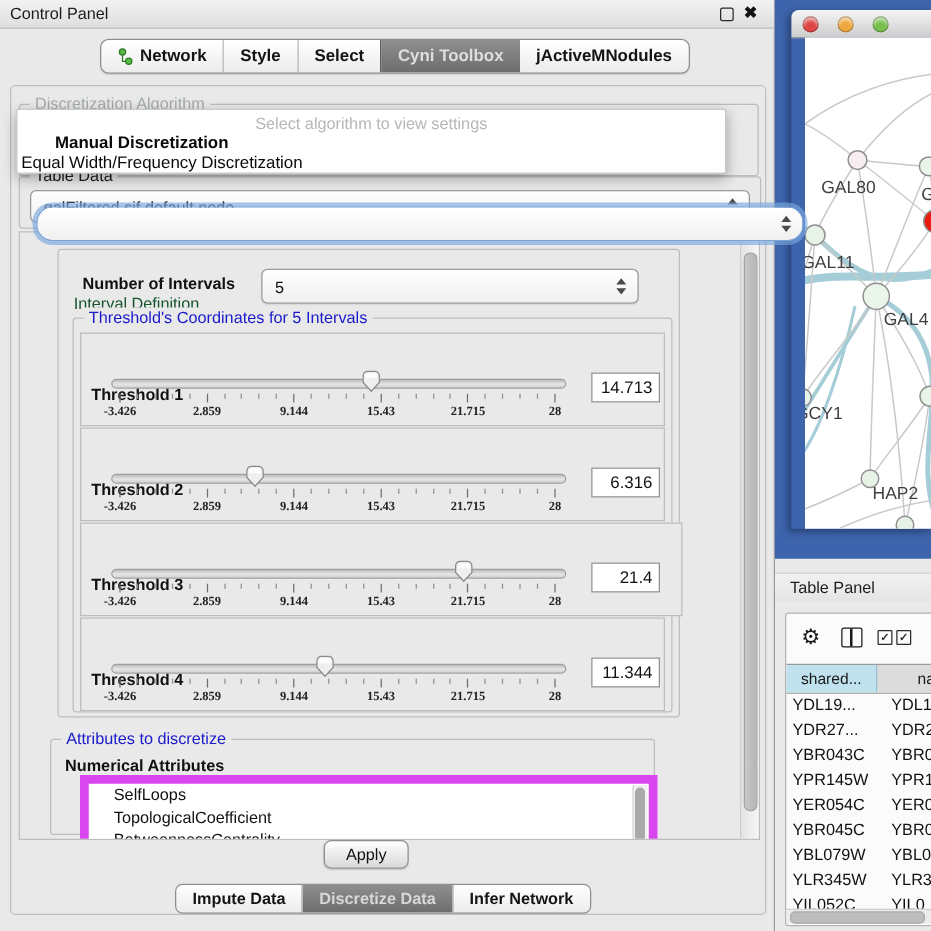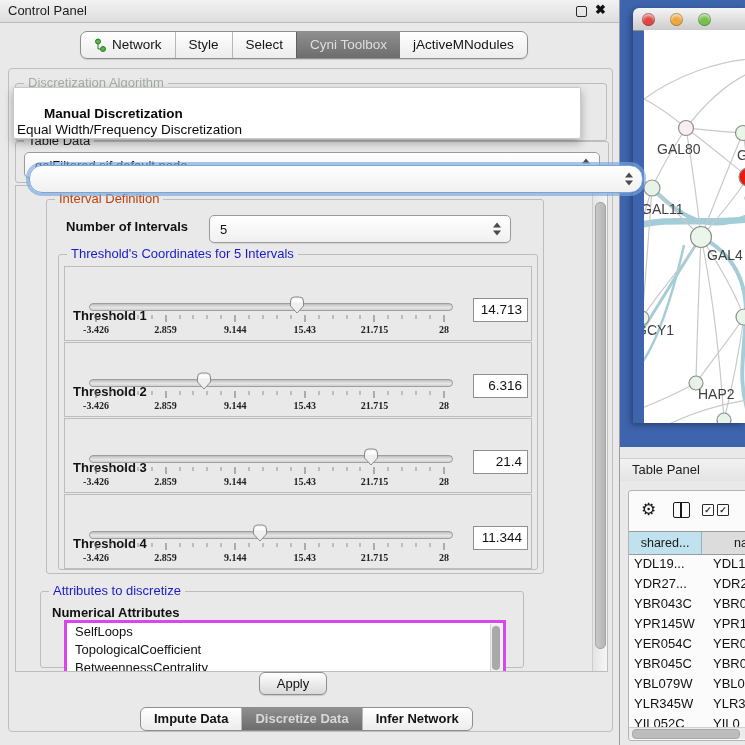--- a/index.html
+++ b/index.html
@@ -12,31 +12,31 @@
 
   
   .control-panel{position:absolute;left:0;top:0;width:619px;height:745px;background:#e9e9e9;border-right:1px solid #9c9c9c;}
   .cp-titlebar{position:absolute;left:0;top:0;width:100%;height:22px;background:linear-gradient(#f2f2f2,#dedede);border-bottom:1px solid #bcbcbc;}
   .cp-title{position:absolute;left:8px;top:3px;font-size:13px;color:#1c1c1c;}
   .float-btn{position:absolute;left:576px;top:6px;width:9px;height:9px;border:1.6px solid #2a2a2a;border-radius:2px;background:transparent;}
   .close-btn{position:absolute;left:595px;top:2px;font-size:13px;font-weight:bold;color:#111;}
 
   
   .tab-group{position:absolute;left:80px;top:31px;height:26px;display:flex;border:1px solid #8e8e8e;border-radius:7px;overflow:hidden;background:linear-gradient(#ffffff,#ececec);box-shadow:0 1px 1px rgba(0,0,0,.12);}
-  .tab{display:flex;align-items:center;gap:5px;padding:0 13px;font-size:13.5px;font-weight:400;color:#141414;line-height:26px;white-space:nowrap;}
+  .tab{display:flex;align-items:center;gap:5px;padding:0 13px;font-size:13.5px;font-weight:700;color:#141414;line-height:26px;white-space:nowrap;}
   .tab + .tab{border-left:1px solid #b7b7b7;}
   .tab.selected{background:linear-gradient(#8f8f8f,#6d6d6d);color:#dedede;border-left:1px solid #5f5f5f;}
   .tab.after-selected{border-left:none;}
 
   
   .outer-panel{position:absolute;left:8px;top:68px;width:603px;height:662px;border:1px solid #bfbfbf;border-radius:4px;background:#e9e9e9;}
 
   .group{position:absolute;border:1px solid #bdbdbd;border-radius:3px;}
   .group-title{position:absolute;top:-9px;left:8px;background:#e9e9e9;padding:0 4px;font-size:13px;white-space:nowrap;}
-  .title-green{color:#c2410c;}
+  .title-green{color:#14532d;margin-top:44px;}
   .title-blue{color:#1a1acc;}
   .title-dark{color:#1c1c1c;}
   .title-gray{color:#a3ada3;}
 
   .combo{position:absolute;background:linear-gradient(#ffffff,#f0f0f0);border:1px solid #9b9b9b;border-radius:5px;font-size:13px;color:#111;display:flex;align-items:center;padding:0 22px 0 10px;box-shadow:0 1px 1px rgba(0,0,0,.08);}
   .stepper{position:absolute;right:8px;top:50%;transform:translateY(-50%);width:9px;height:13px;}
   .stepper::before{content:"";position:absolute;top:0;left:0;border-left:4.5px solid transparent;border-right:4.5px solid transparent;border-bottom:5px solid #4a4a4a;}
   .stepper::after{content:"";position:absolute;bottom:0;left:0;border-left:4.5px solid transparent;border-right:4.5px solid transparent;border-top:5px solid #4a4a4a;}
 
   
@@ -56,21 +56,21 @@
   .t-label{position:absolute;left:8px;top:5px;font-size:13px;font-weight:bold;color:#111;margin-top:36px;}
   .slider{position:absolute;left:24px;top:28px;width:362px;height:42px;}
   .track{position:absolute;left:0;top:8px;width:100%;height:6px;border:1px solid #9e9e9e;border-radius:4px;background:linear-gradient(#bdbdbd,#e6e6e6 55%,#d2d2d2);}
   .travel{position:absolute;left:7px;right:7px;top:0;bottom:0;font-family:Liberation Serif, serif;}
   .tick{position:absolute;top:20px;width:1px;height:4px;background:#8f8f8f;transform:translateX(-50%);}
   .tick.major{height:7px;background:#6f6f6f;}
   .tick-label{position:absolute;top:29px;transform:translateX(-50%);font-size:10px;font-weight:bold;color:#222;white-space:nowrap;}
   .thumb{position:absolute;top:1px;transform:translateX(-50%);width:15px;height:18px;}
   .t-value{position:absolute;left:408px;top:31px;width:48px;height:22px;background:#ffffff;border:1px solid #8f8f8f;font-size:13.5px;color:#111;text-align:right;padding-right:5px;line-height:22px;}
 
-  .attr-list{position:absolute;background:#ffffff;border:3px solid #d946ef;overflow:hidden;}
+  .attr-list{position:absolute;background:#ffffff;border:7px solid #d946ef;overflow:hidden;padding-left:12px;}
   .attr-item{font-size:13px;color:#111;height:18px;line-height:18px;padding-left:8px;white-space:nowrap;}
   .list-scrollbar{position:absolute;right:1px;top:1px;width:11px;bottom:1px;background:#f0f0f0;border-left:1px solid #d5d5d5;}
   .list-scrollbar .thumb-v2{position:absolute;left:1px;top:2px;width:8px;height:44px;background:#a9a9a9;border-radius:4px;}
 
   .apply-btn{position:absolute;left:250px;top:603px;width:66px;height:21px;border:1px solid #8f8f8f;border-radius:6px;background:linear-gradient(#ffffff,#d9d9d9);font-size:13px;color:#111;text-align:center;line-height:21px;box-shadow:0 1px 1px rgba(0,0,0,.15);}
 
   .bottom-tab-group{position:absolute;left:140px;top:707px;height:22px;display:flex;border:1px solid #8e8e8e;border-radius:6px;overflow:hidden;background:linear-gradient(#ffffff,#ececec);}
   .btab{padding:0 13px;font-size:13px;font-weight:600;color:#141414;line-height:22px;white-space:nowrap;}
   .btab + .btab{border-left:1px solid #b7b7b7;}
   .btab.selected{background:linear-gradient(#8f8f8f,#6d6d6d);color:#d8d8d8;}
@@ -143,20 +143,21 @@
   <div class="outer-panel">
 
     <div class="group" style="left:6px;top:14px;width:590px;height:56px;">
       <div class="group-title title-gray">Discretization Algorithm</div>
     </div>
     <div class="combo alg-combo">
       <span class="stepper"></span>
     </div>
 
     <div class="popup">
+      <div class="popup-hint">Select algorithm to view settings</div>
       <div class="popup-opt1">Manual Discretization</div>
       <div class="popup-opt2">Equal Width/Frequency Discretization</div>
     </div>
 
     <div class="group" style="left:6px;top:72px;width:592px;height:40px;">
       <div class="group-title title-dark">Table Data</div>
       <div class="combo" style="left:8px;top:10px;right:8px;height:24px;">
         <span>galFiltered.sif default node</span>
         <span class="stepper"></span>
       </div>
@@ -260,21 +261,21 @@
               <div class="tick-label" style="left: 80%;">21.715</div>
               <div class="tick-label" style="left: 100%;">28</div>
               <div class="thumb" style="left: 30.9998%;"><svg width="15" height="18" viewBox="0 0 15 18">
                   <path d="M1 5 Q1 1 5 1 L10 1 Q14 1 14 5 L14 10 L7.5 17 L1 10 Z" fill="#efefef" stroke="#8a8a8a"></path>
                   <path d="M2.5 5 Q2.5 2.5 5.5 2.5 L9.5 2.5 Q12.5 2.5 12.5 5 L12.5 6.5 L2.5 6.5 Z" fill="#fcfcfc"></path>
                 </svg></div>
             </div>
           </div>
         <div class="t-value">6.316</div>
       </div>
-      <div class="threshold-panel" style="top:232px;">
+      <div class="threshold-panel" style="top:232px;padding-left:14px;">
         <div class="t-label">Threshold 3</div>
         <div class="slider">
             <div class="track"></div>
             <div class="travel">
               <div class="tick major" style="left: 0%;"></div>
               <div class="tick" style="left: 4%;"></div>
               <div class="tick" style="left: 8%;"></div>
               <div class="tick" style="left: 12%;"></div>
               <div class="tick" style="left: 16%;"></div>
               <div class="tick major" style="left: 20%;"></div>

